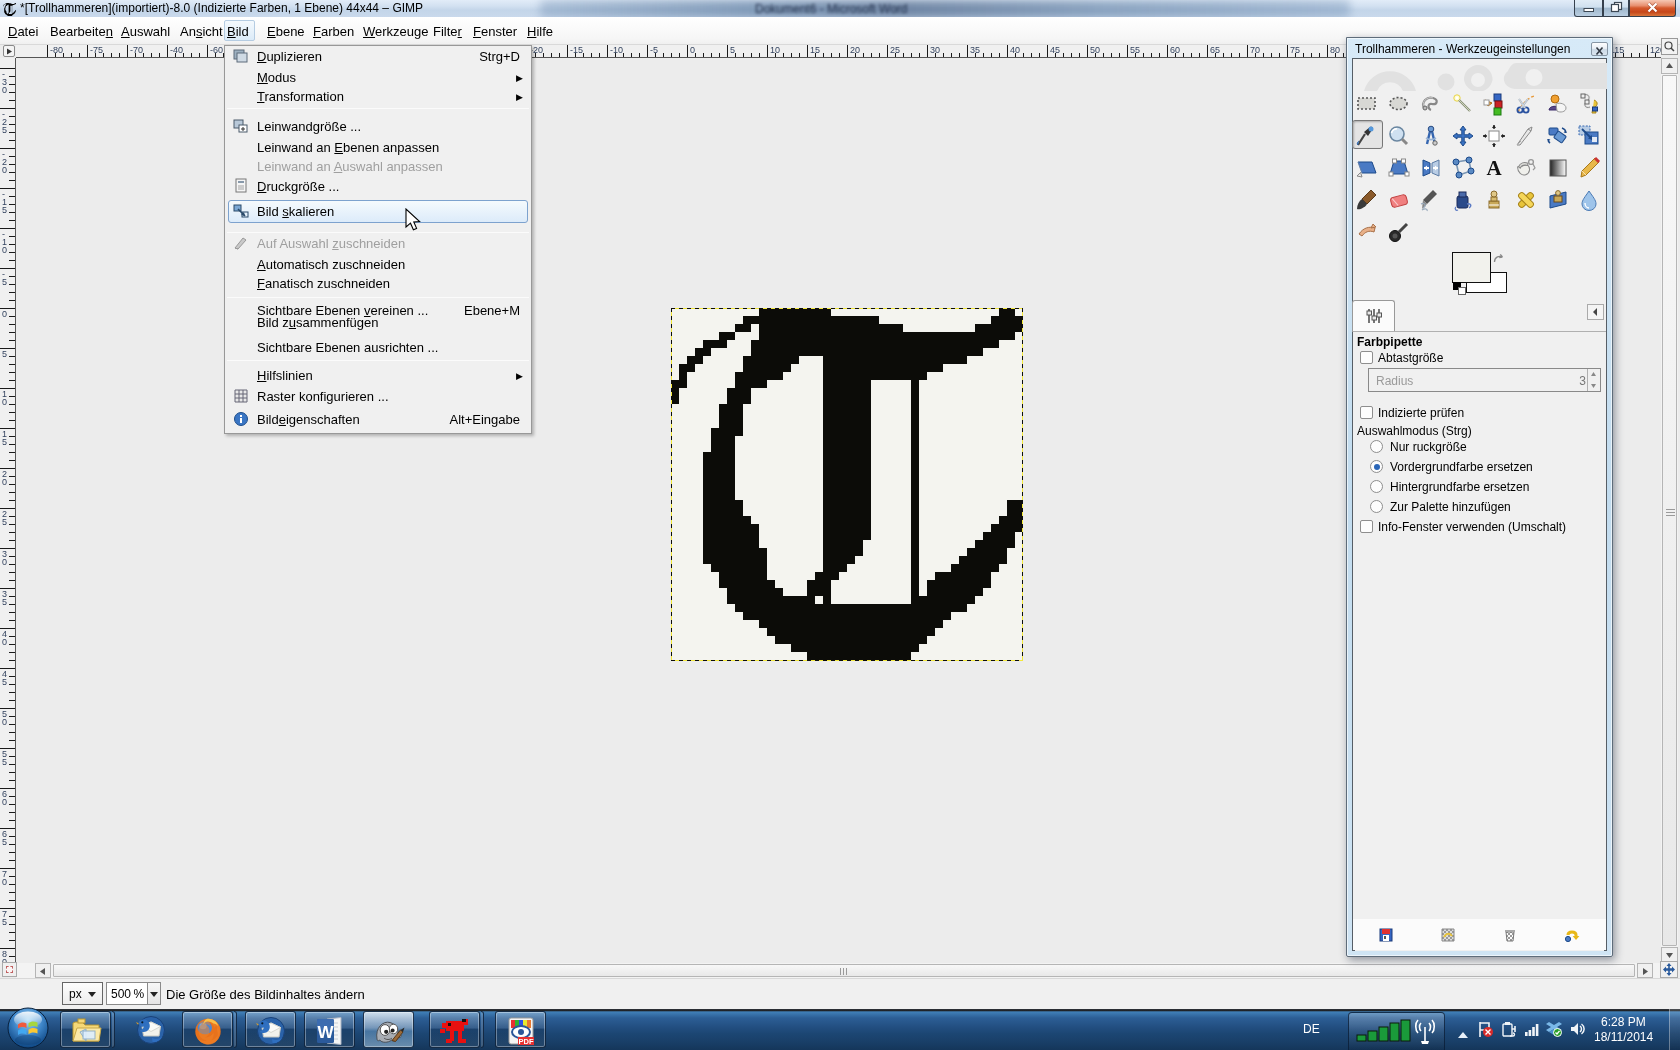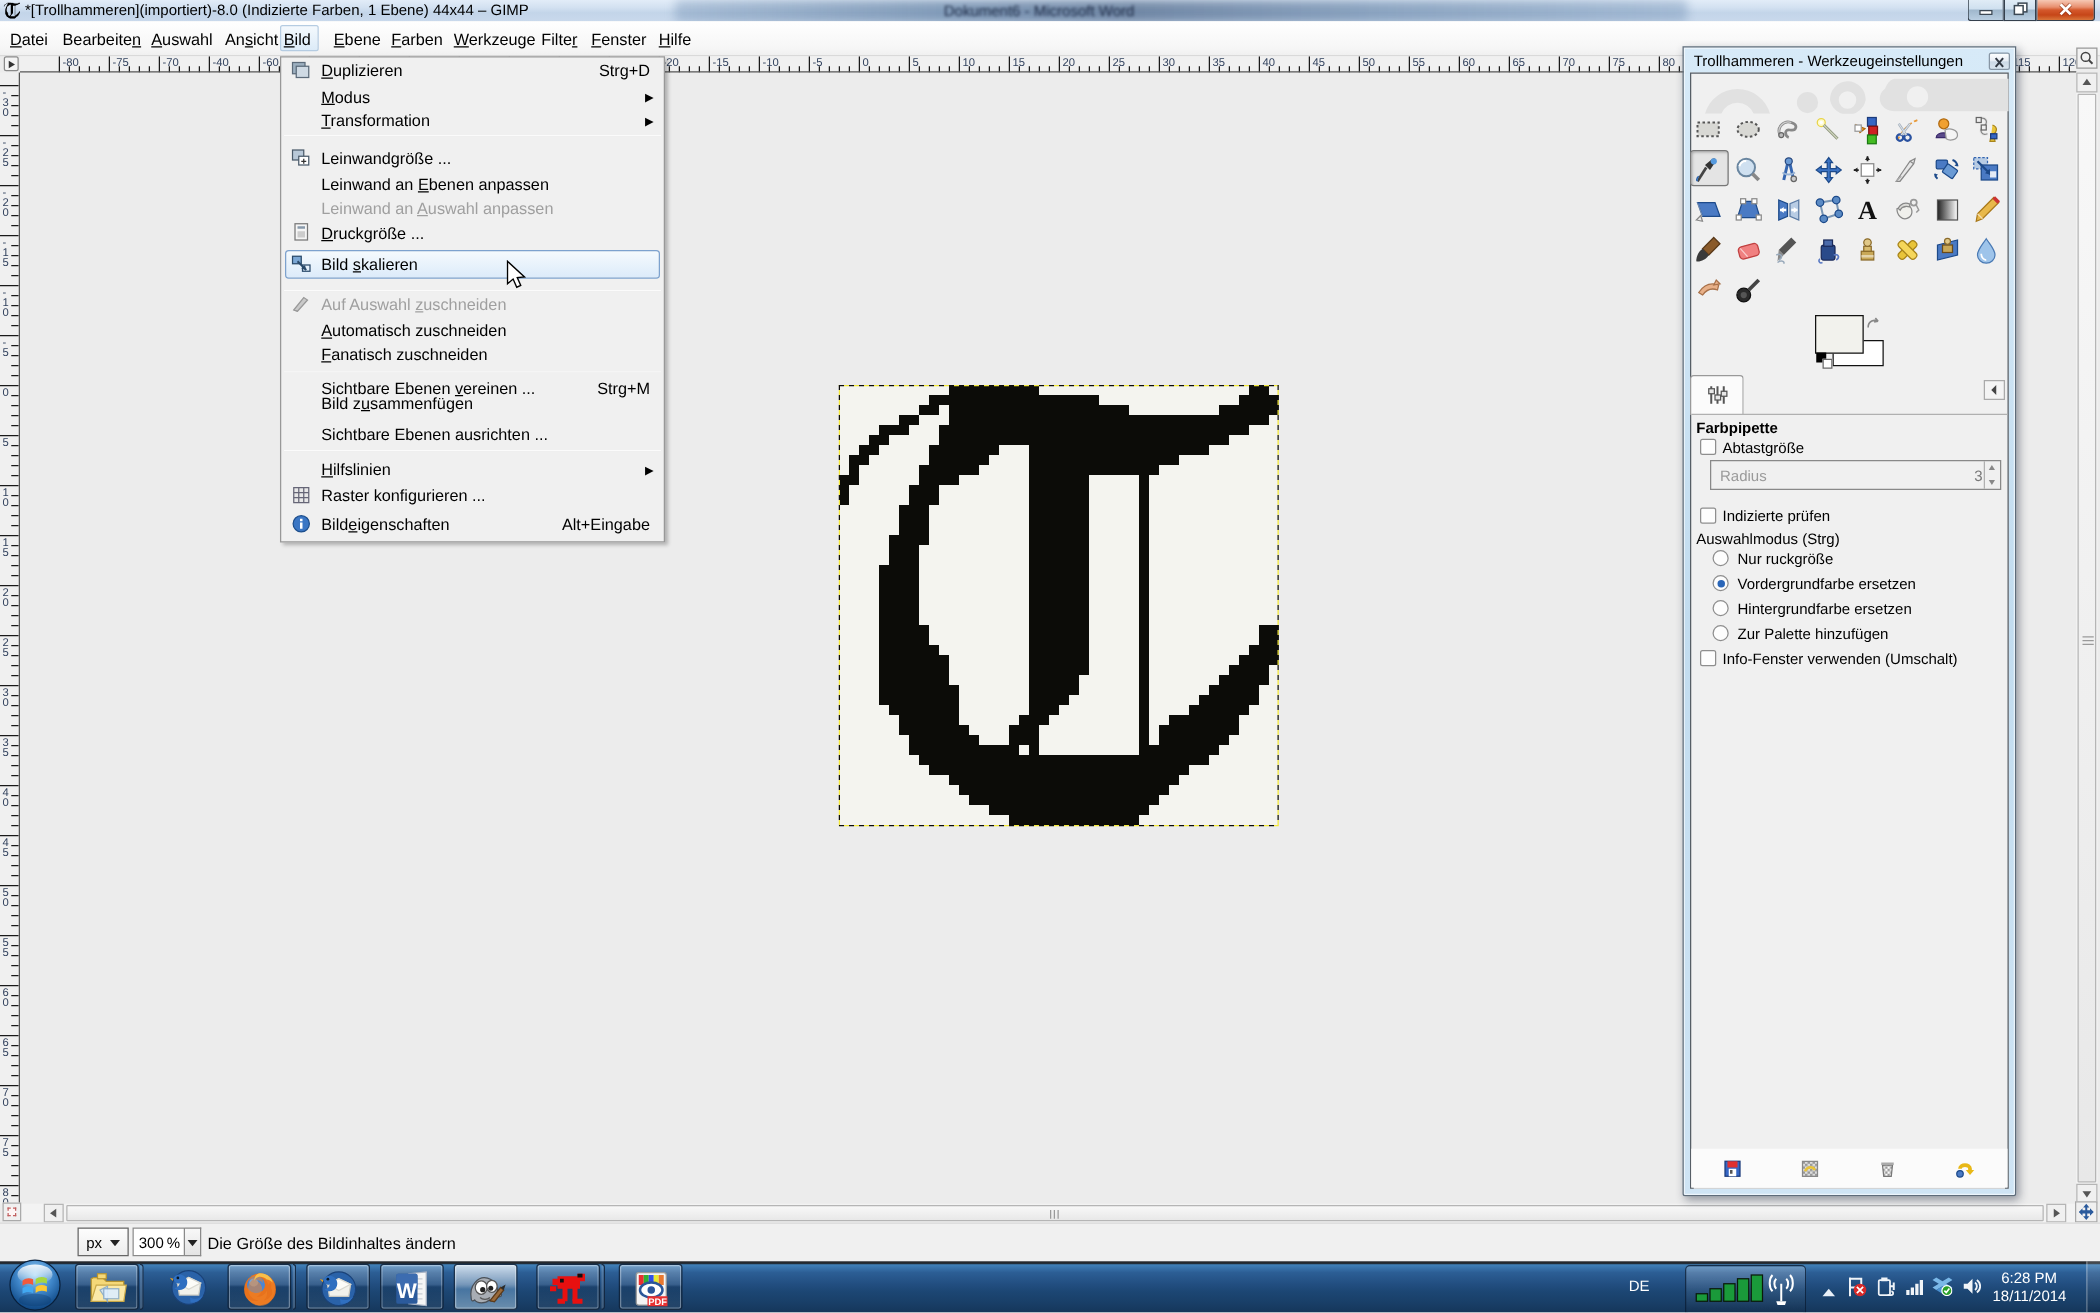--- a/index.html
+++ b/index.html
@@ -588,21 +588,21 @@
 
 <div id="statusbar" class="abs"></div>
 
 <div class="abs" style="left:62px;top:982px;width:41px;height:23px;border:1px solid #666;background:linear-gradient(180deg,#fdfdfd,#ededed);text-decoration:underline;">
   <div class="abs" style="left:6px;top:4px;font-size:12px;">px</div>
   <svg class="abs" style="left:25px;top:9px" width="9" height="6">
       <path d="M0 0 L8 0 L4 5 Z" fill="#222"></path>
     </svg>
 </div>
 <div class="abs" style="left:106px;top:982px;width:42px;height:23px;border:1px solid #8a8a8a;background:#fff;">
-  <div class="abs" style="left:4px;top:4px;font-size:12px;white-space:nowrap;">300 %</div>
+  <div class="abs" style="left:4px;top:4px;font-size:12px;white-space:nowrap;">500 %</div>
 </div>
 <div class="abs" style="left:148px;top:982px;width:13px;height:23px;border:1px solid #8a8a8a;border-left:none;background:linear-gradient(180deg,#f8f8f8,#e4e4e4);">
   <svg class="abs" style="left:2px;top:9px" width="9" height="6">
       <path d="M0 0 L8 0 L4 5 Z" fill="#222"></path>
     </svg>
 </div>
 <div class="abs" style="left:166px;top:987px;font-size:13px;color:#000;">Die Größe des Bildinhaltes ändern</div>
 
 <div id="dropdown" class="abs">
     <div id="dhl"></div>
@@ -638,21 +638,21 @@
         <rect x="9" y="9" width="6" height="5" fill="none" stroke="#2a4a6a"></rect>
       </svg></div>
     <div class="ditem dgray" style="top:190px">Auf Auswahl <u>z</u>uschneiden</div>
     <div class="dicon" style="top:189px"><svg width="16" height="16" viewBox="0 0 16 16">
         <path d="M2 13 L10 3 L13 5 L5 14 Z" fill="#c9c9c9" stroke="#999"></path>
         <path d="M2 13 l3 1" stroke="#999"></path>
       </svg></div>
     <div class="ditem" style="top:211px"><u>A</u>utomatisch zuschneiden</div>
     <div class="ditem" style="top:230px"><u>F</u>anatisch zuschneiden</div>
     <div class="ditem" style="top:257px">Sichtbare Ebenen <u>v</u>ereinen ...</div>
-    <div class="dshort" style="top:257px;right:11px">Strg+M</div>
+    <div class="dshort" style="top:257px;right:11px">Ebene+M</div>
     <div class="ditem" style="top:269px">Bild z<u>u</u>sammenfügen</div>
     <div class="ditem" style="top:294px">Sichtbare Ebenen ausrichten ...</div>
     <div class="ditem" style="top:322px"><u>H</u>ilfslinien</div>
     <div class="darrow" style="top:325px">▶</div>
     <div class="ditem" style="top:343px">Raster konfigurieren ...</div>
     <div class="dicon" style="top:342px"><svg width="16" height="16" viewBox="0 0 16 16">
         <path d="M2 2h12v12h-12z" fill="#e8e8e8" stroke="#667"></path>
         <path d="M6 2v12M10 2v12M2 6h12M2 10h12" stroke="#667"></path>
       </svg></div>
     <div class="ditem" style="top:366px">Bild<u>e</u>igenschaften</div>

